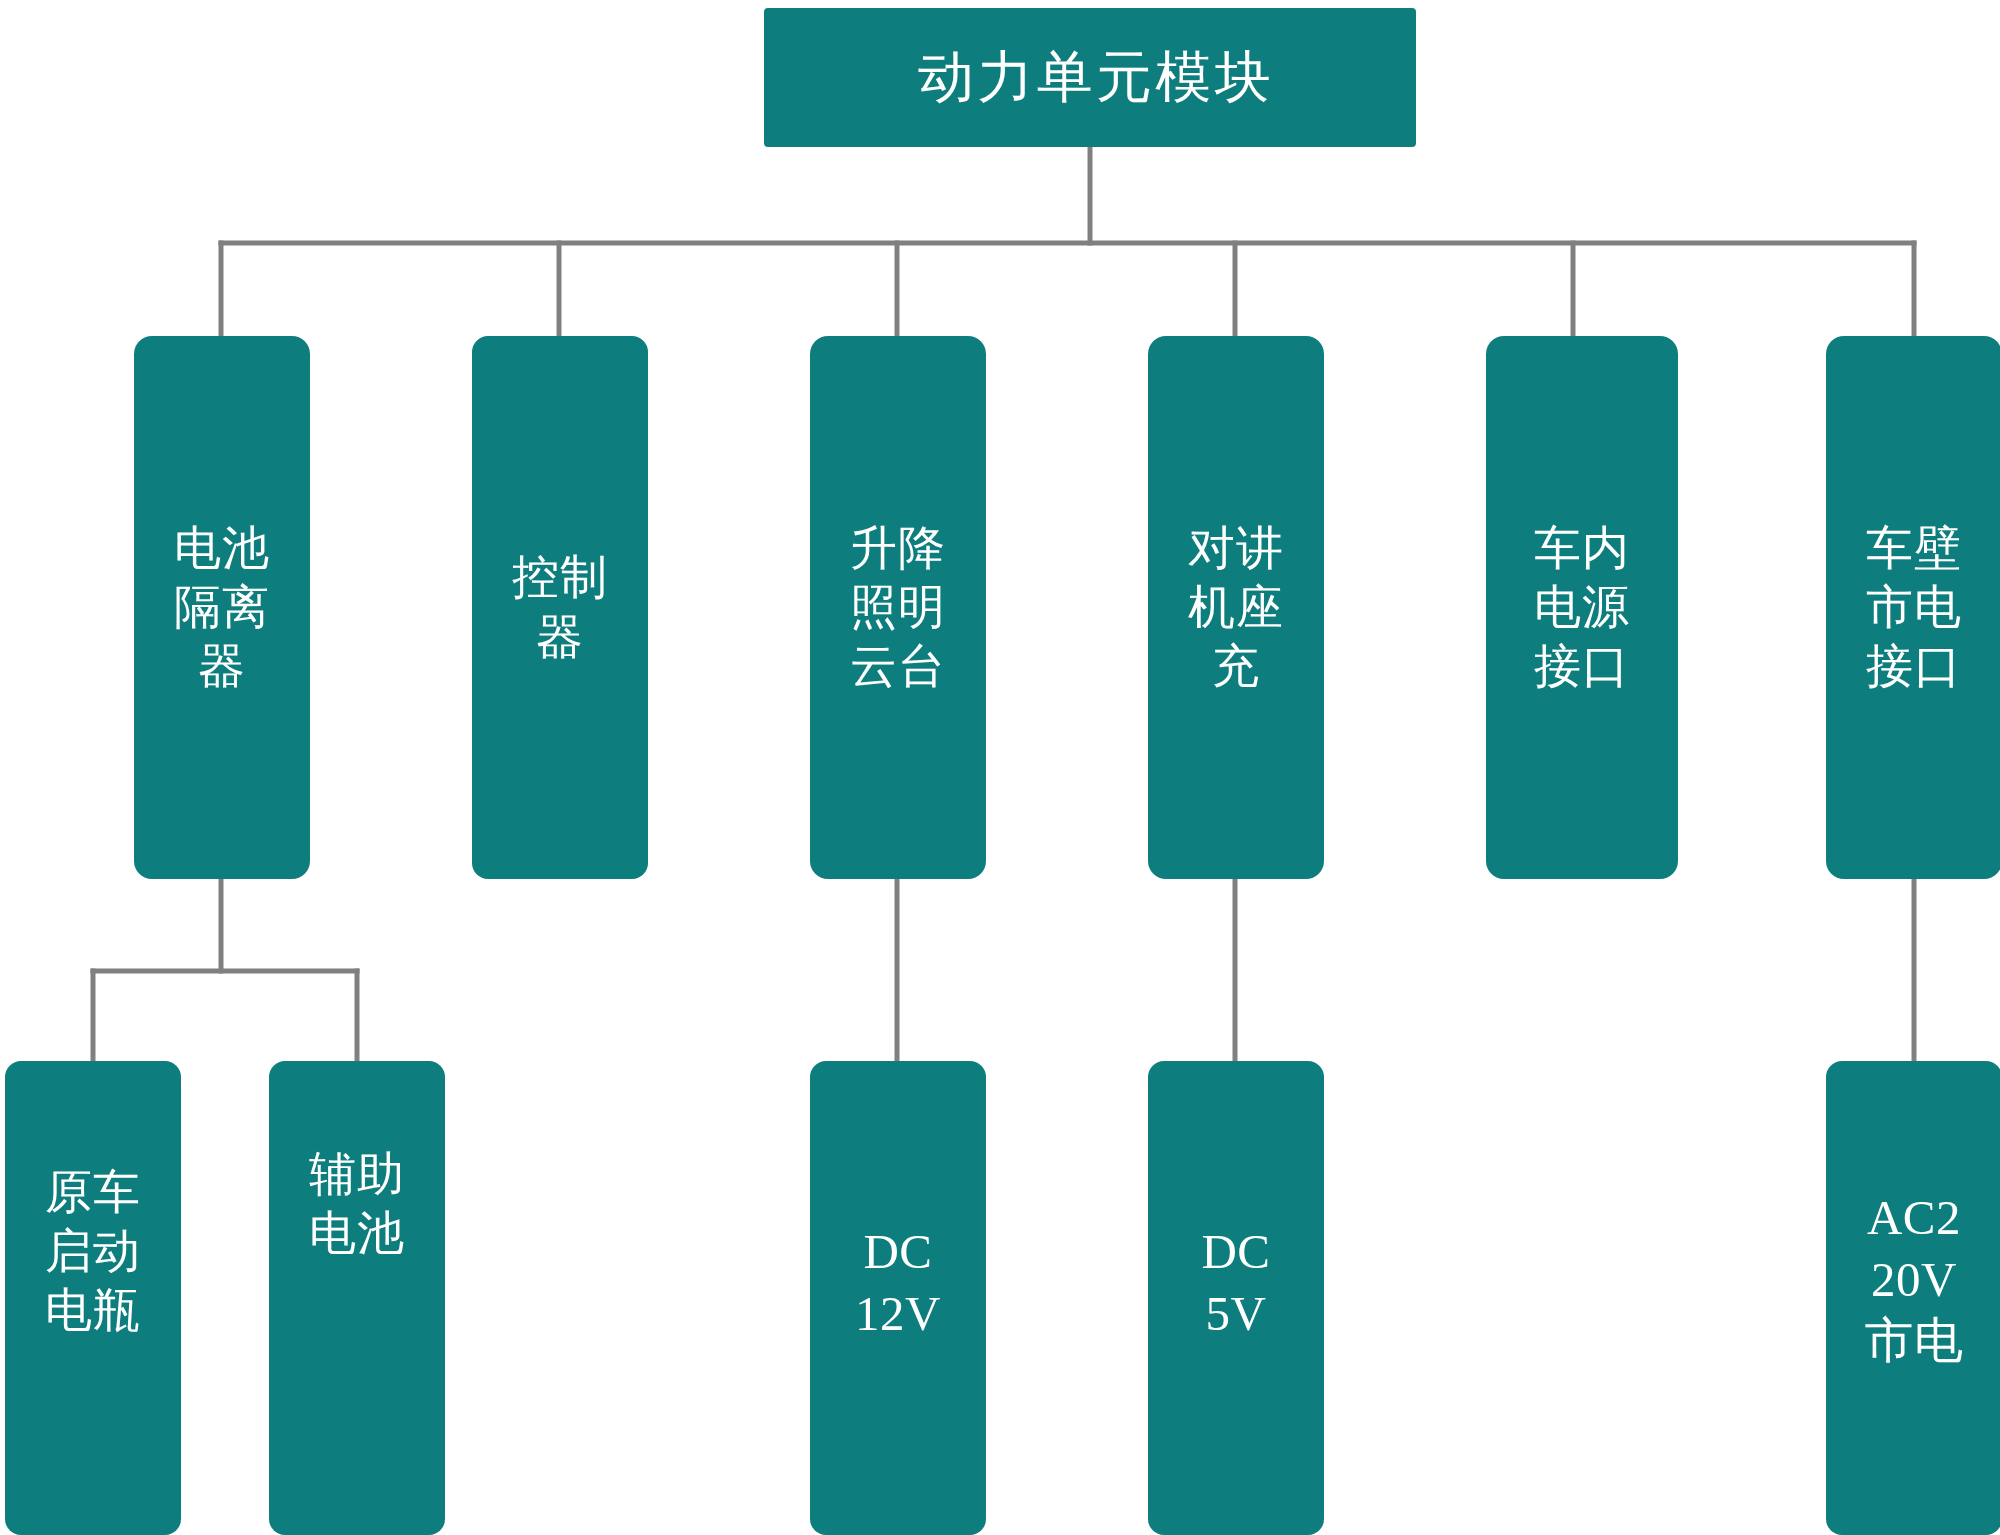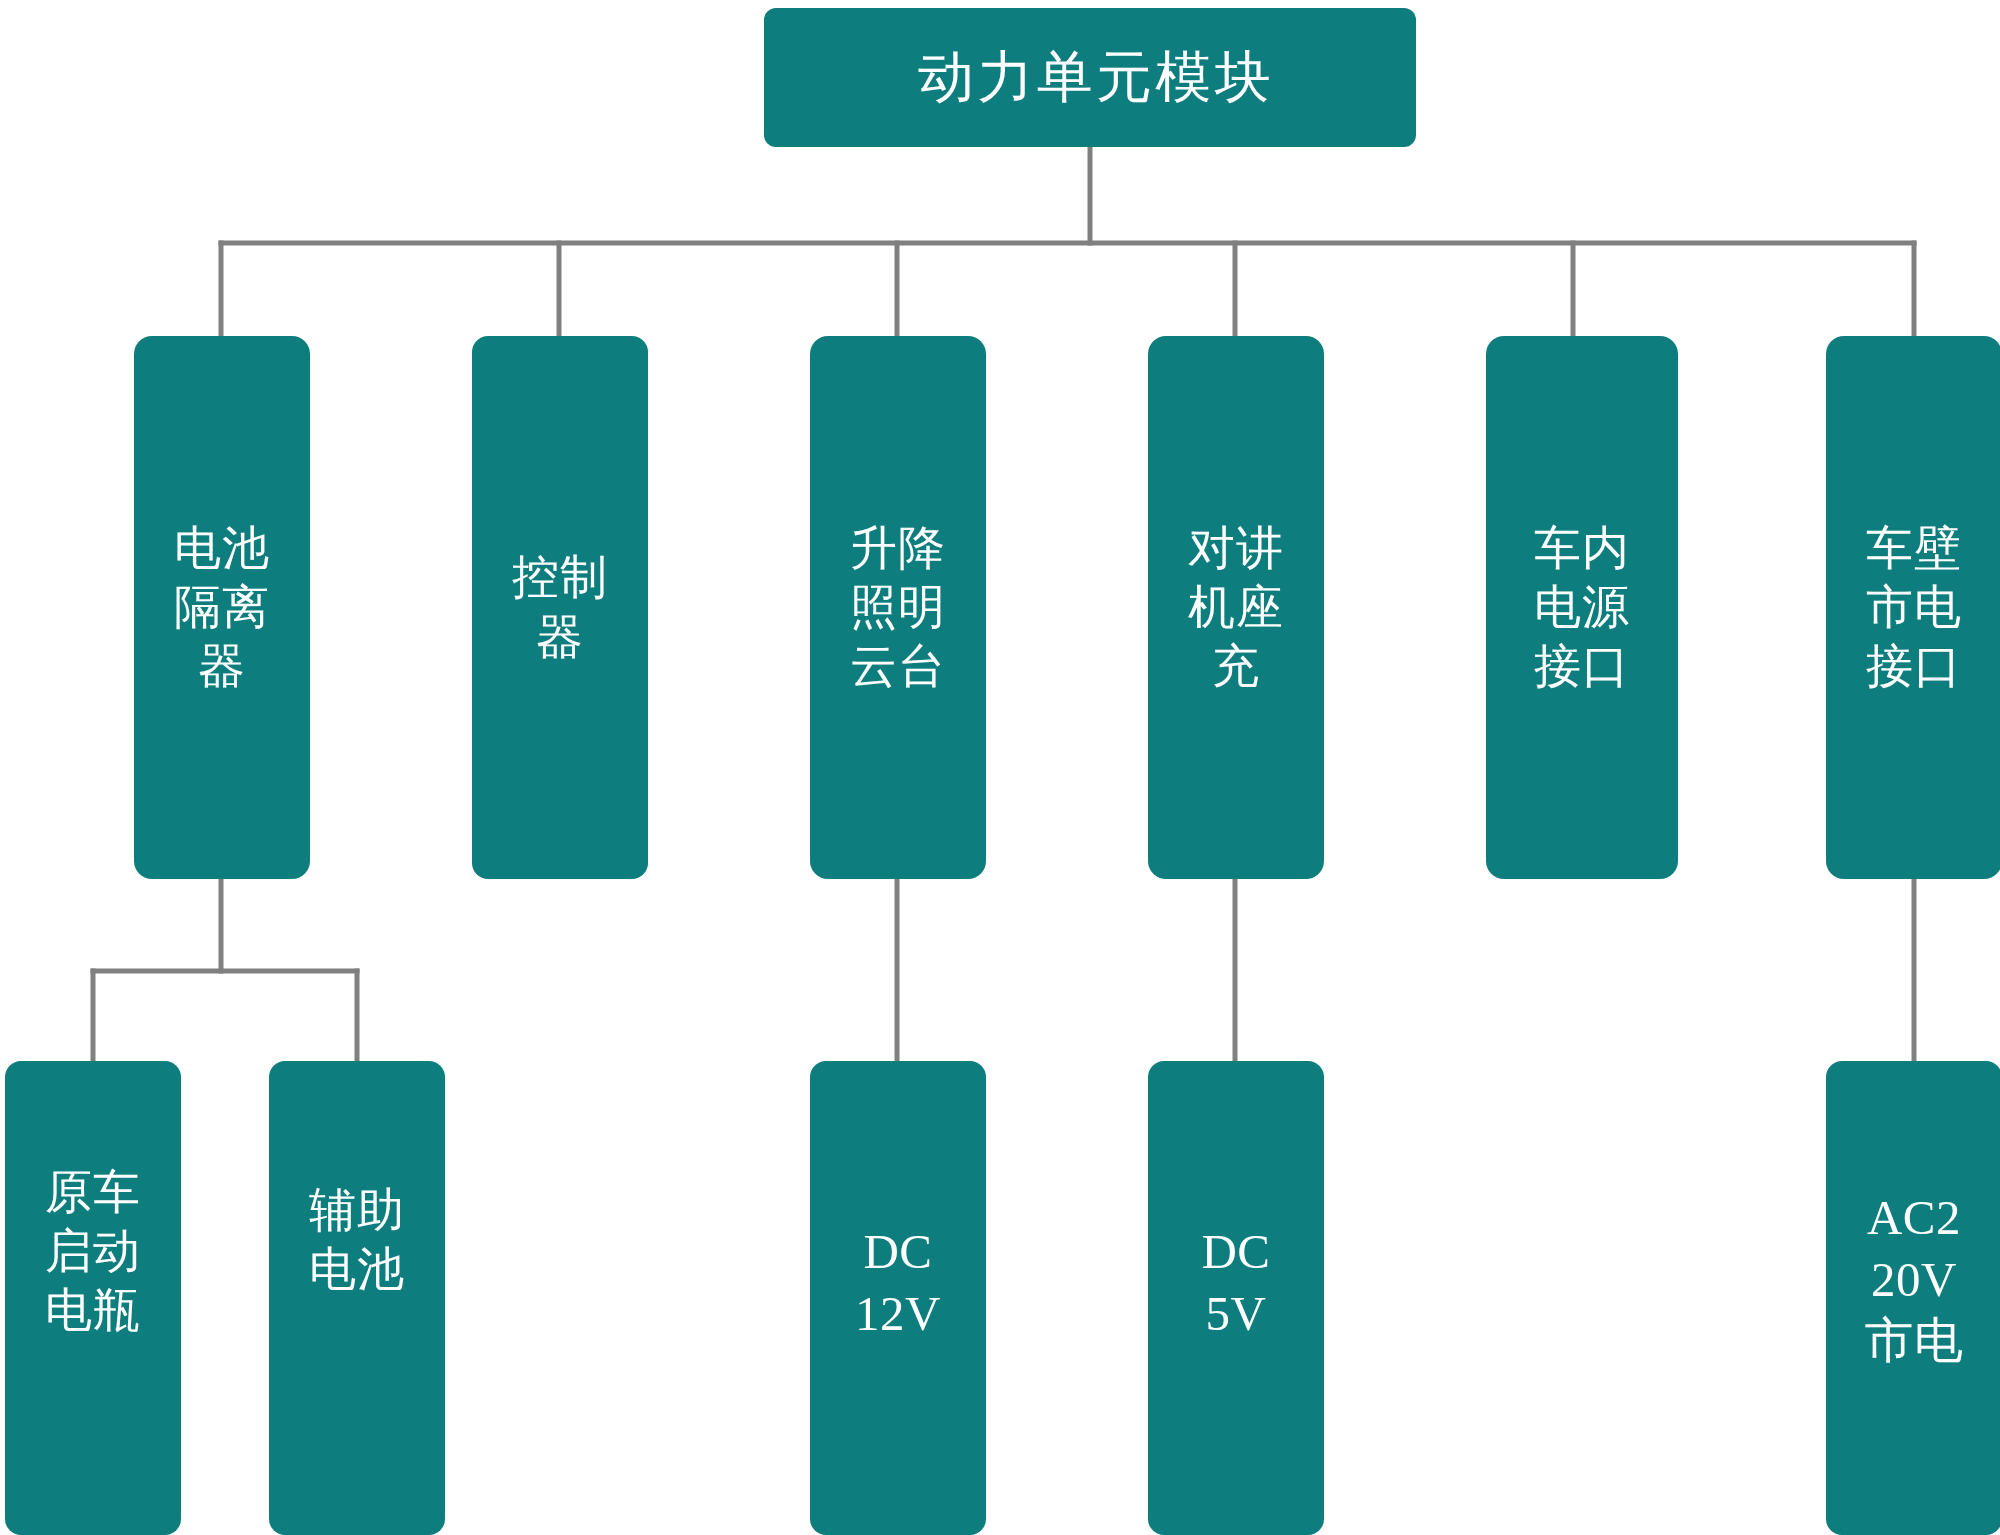--- a/index.html
+++ b/index.html
@@ -43,21 +43,21 @@
   }
   .node .label {
     display: block;
     width: 100%;
     white-space: pre-line;
     word-break: break-all;
   }
 
   
   .node.root {
-    border-radius: 12px;
+    border-radius: 4px;
     font-size: 56px;
     letter-spacing: 0.06em;
     padding-left: 12px;
   }
 
   
   .node.branch {
     border-radius: 18px;
     font-size: 47px;
   }
@@ -149,21 +149,21 @@
 市电
 接口</span>
   </div>
 
   <div class="node leaf" style="left:5px; top:1061px; width:176px; height:474px; padding-top:102px;">
     <span class="label">原车
 启动
 电瓶</span>
   </div>
 
-  <div class="node leaf" style="left:269px; top:1061px; width:176px; height:474px; padding-top:120px;">
+  <div class="node leaf" style="left:269px; top:1061px; width:176px; height:474px; padding-top:84px;">
     <span class="label">辅助
 电池</span>
   </div>
 
   <div class="node leaf latin" style="left:810px; top:1061px; width:176px; height:474px; padding-top:160px;">
     <span class="label">DC
 12V</span>
   </div>
 
   <div class="node leaf latin" style="left:1148px; top:1061px; width:176px; height:474px; padding-top:160px;">

